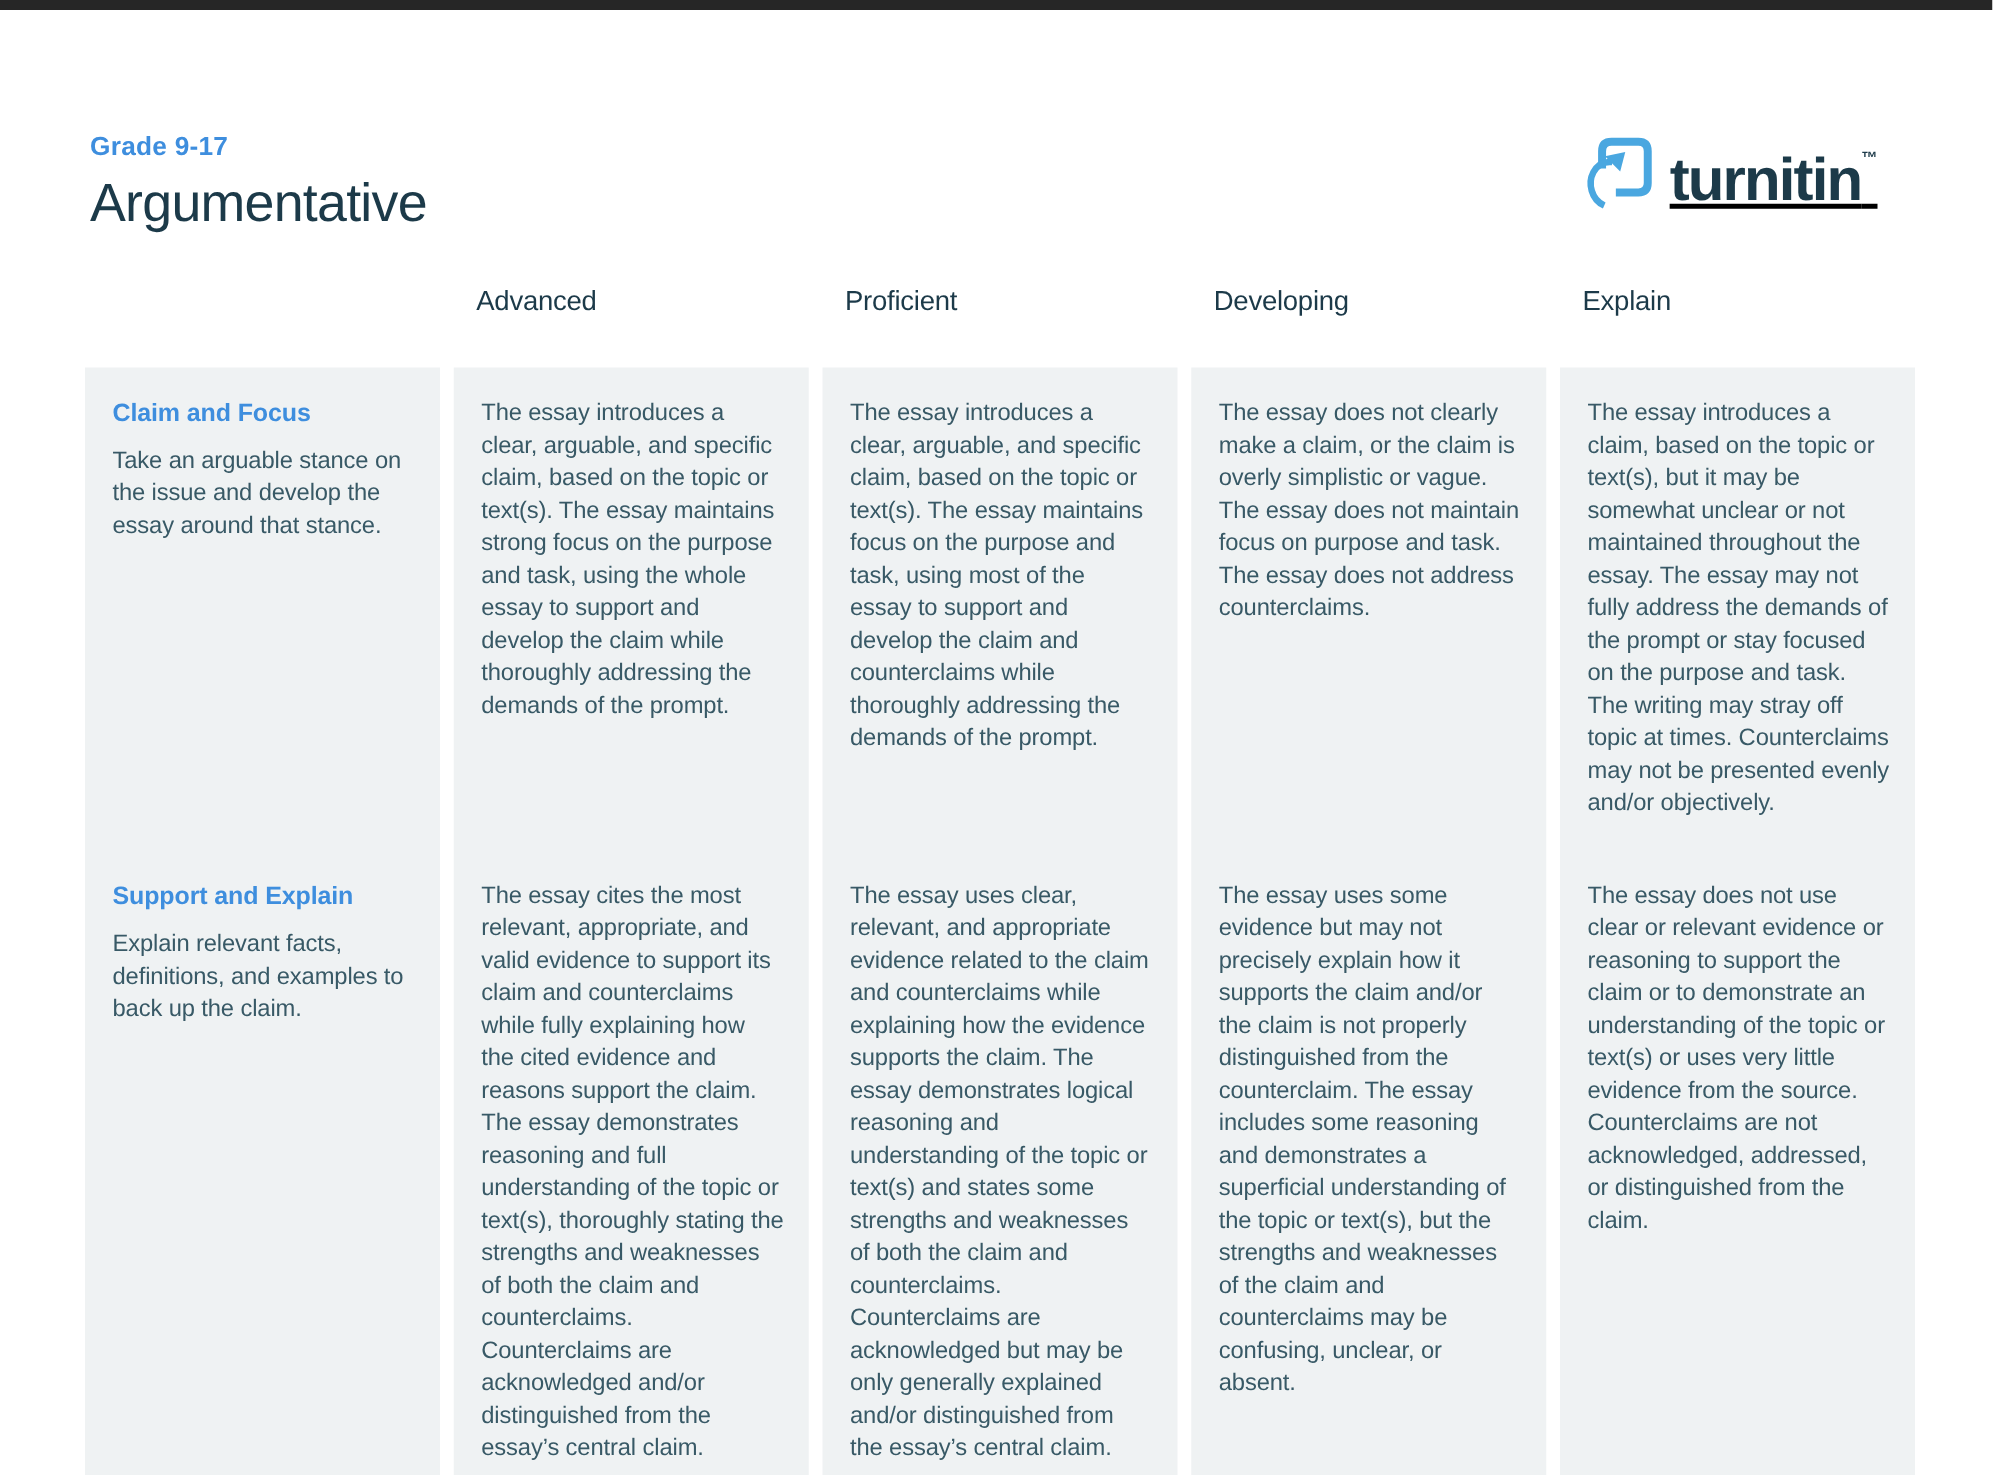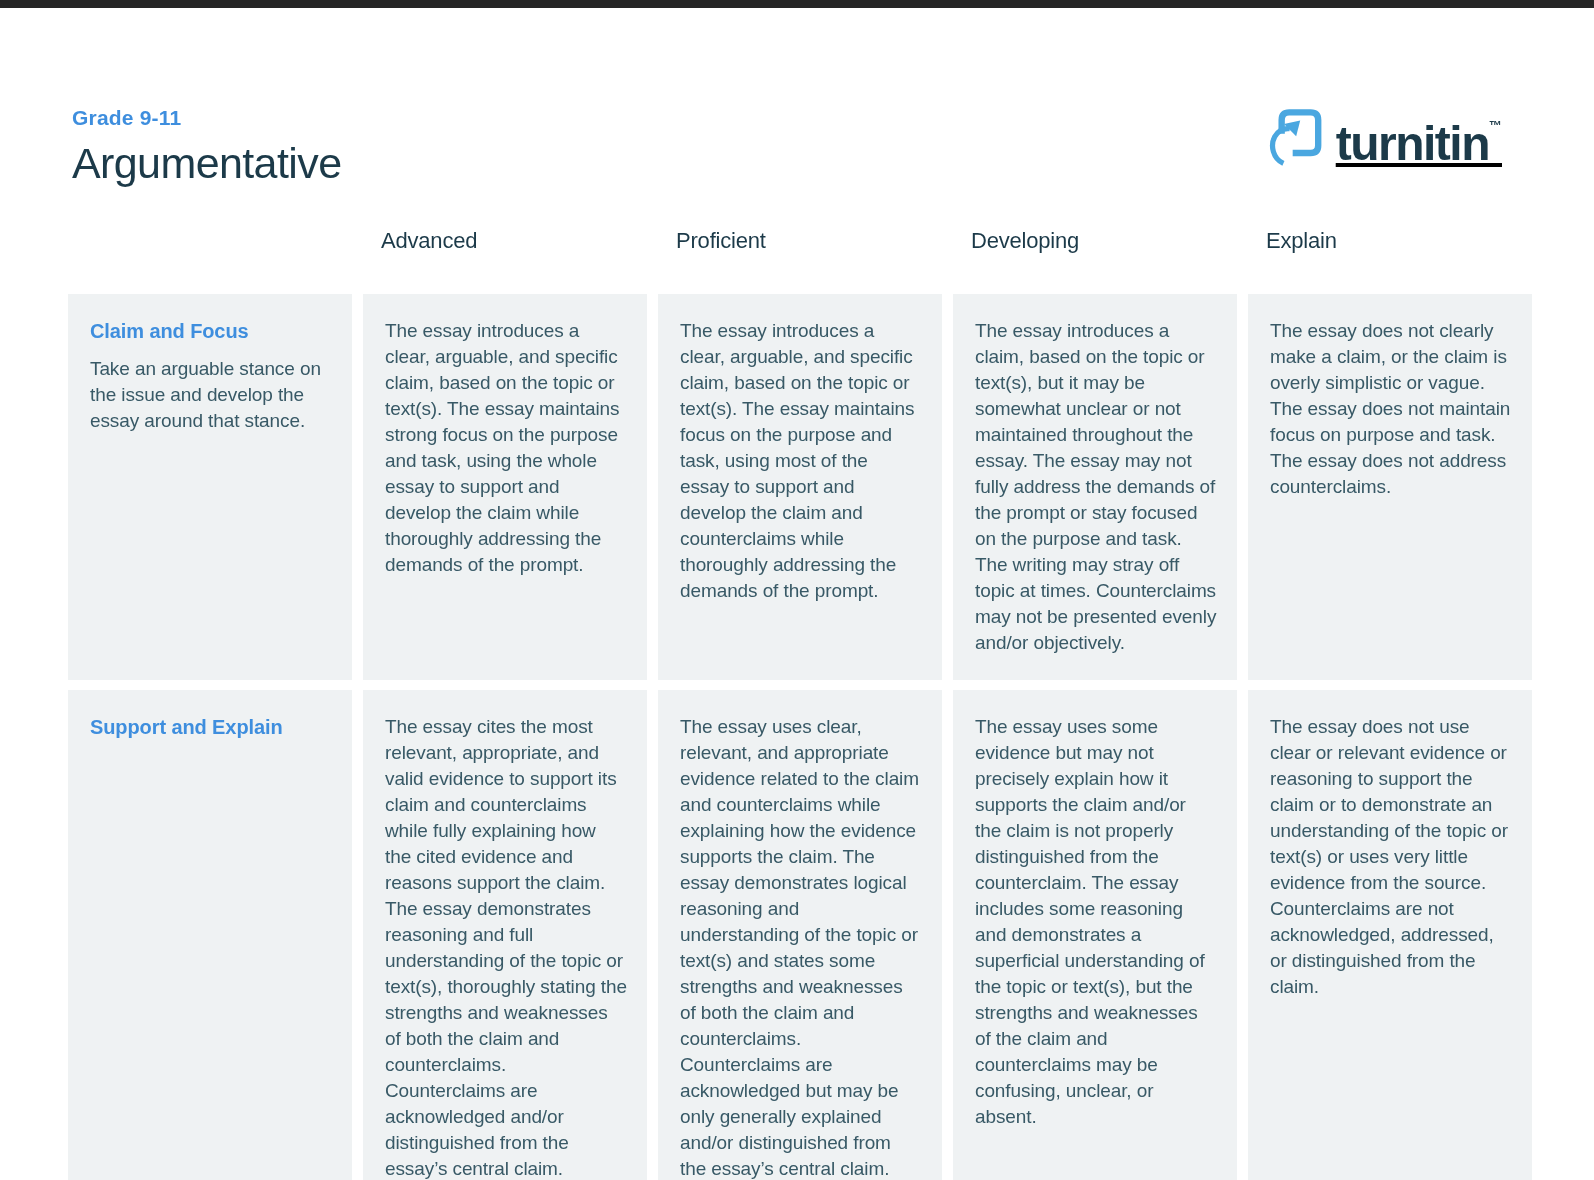--- a/index.html
+++ b/index.html
@@ -71,21 +71,20 @@
     font-size: 22px;
     font-weight: normal;
     color: #1c3a49;
     padding-left: 18px;
     letter-spacing: -0.2px;
   }
   .rubric-row {
     display: grid;
     grid-template-columns: repeat(5, 1fr);
     column-gap: 11px;
-    margin-bottom: 10px;
   }
   .cell {
     background: #eff2f3;
     padding: 24px 20px 24px 22px;
     font-size: 19px;
     line-height: 1.37;
     color: #385966;
     letter-spacing: -0.1px;
   }
   .criterion-title {
@@ -95,21 +94,21 @@
     margin-bottom: 11px;
   }
 </style>
 </head>
 <body>
 
 <div class="topbar"></div>
 
 <div class="page-header">
   <div>
-    <div class="grade-label">Grade 9-11</div>
+    <div class="grade-label">Grade 9-17</div>
     <div class="page-title">Argumentative</div>
   </div>
   <div class="logo">
     <span class="logo-icon">
       <svg width="58" height="64" viewBox="0 0 100 110" fill="none" xmlns="http://www.w3.org/2000/svg">
         <path d="M 27 53 V 29 Q 27 16 40 16 H 77 Q 90 16 90 29 V 73 Q 90 86 77 86 H 46" stroke="#4aa7e0" stroke-width="11" fill="none"></path>
         <path d="M 30 104 C 12 96, 7 73, 15 58 C 21 47 31 43 41 44" stroke="#4aa7e0" stroke-width="9" fill="none"></path>
         <polygon points="59,30 52,57 31,36" fill="#4aa7e0"></polygon>
       </svg>
     </span>
@@ -127,27 +126,28 @@
     <div class="col-hdr">Explain</div>
   </div>
 
   <div class="rubric-row">
     <div class="cell">
       <div class="criterion-title">Claim and Focus</div>
       <div>Take an arguable stance on the issue and develop the essay around that stance.</div>
     </div>
     <div class="cell">The essay introduces a clear, arguable, and specific claim, based on the topic or text(s). The essay maintains strong focus on the purpose and task, using the whole essay to support and develop the claim while thoroughly addressing the demands of the prompt.</div>
     <div class="cell">The essay introduces a clear, arguable, and specific claim, based on the topic or text(s). The essay maintains focus on the purpose and task, using most of the essay to support and develop the claim and counterclaims while thoroughly addressing the demands of the prompt.</div>
+    <div class="cell">The essay does not clearly make a claim, or the claim is overly simplistic or vague. The essay does not maintain focus on purpose and task. The essay does not address counterclaims.</div>
     <div class="cell">The essay introduces a claim, based on the topic or text(s), but it may be somewhat unclear or not maintained throughout the essay. The essay may not fully address the demands of the prompt or stay focused on the purpose and task. The writing may stray off topic at times. Counterclaims may not be presented evenly and/or objectively.</div>
-    <div class="cell">The essay does not clearly make a claim, or the claim is overly simplistic or vague. The essay does not maintain focus on purpose and task. The essay does not address counterclaims.</div>
   </div>
 
   <div class="rubric-row">
     <div class="cell">
       <div class="criterion-title">Support and Explain</div>
+      <div>Explain relevant facts, definitions, and examples to back up the claim.</div>
     </div>
     <div class="cell">The essay cites the most relevant, appropriate, and valid evidence to support its claim and counterclaims while fully explaining how the cited evidence and reasons support the claim. The essay demonstrates reasoning and full understanding of the topic or text(s), thoroughly stating the strengths and weaknesses of both the claim and counterclaims. Counterclaims are acknowledged and/or distinguished from the essay’s central claim.</div>
     <div class="cell">The essay uses clear, relevant, and appropriate evidence related to the claim and counterclaims while explaining how the evidence supports the claim. The essay demonstrates logical reasoning and understanding of the topic or text(s) and states some strengths and weaknesses of both the claim and counterclaims. Counterclaims are acknowledged but may be only generally explained and/or distinguished from the essay’s central claim.</div>
     <div class="cell">The essay uses some evidence but may not precisely explain how it supports the claim and/or the claim is not properly distinguished from the counterclaim. The essay includes some reasoning and demonstrates a superficial understanding of the topic or text(s), but the strengths and weaknesses of the claim and counterclaims may be confusing, unclear, or absent.</div>
     <div class="cell">The essay does not use clear or relevant evidence or reasoning to support the claim or to demonstrate an understanding of the topic or text(s) or uses very little evidence from the source. Counterclaims are not acknowledged, addressed, or distinguished from the claim.</div>
   </div>
 
 </div>
 
 </body></html>

